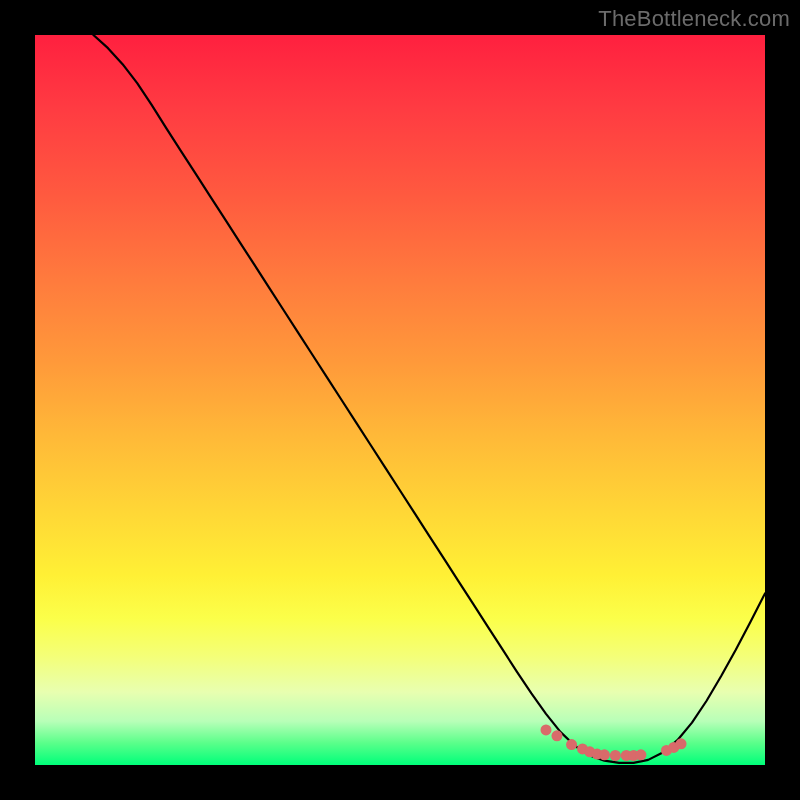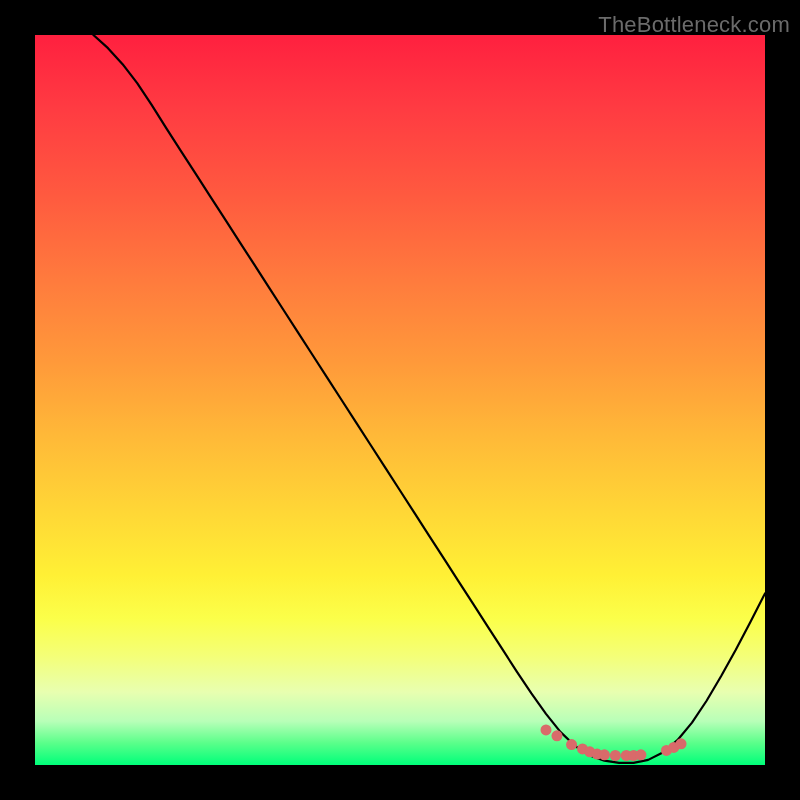--- a/index.html
+++ b/index.html
@@ -1,20 +1,20 @@
 <!DOCTYPE html>
 <html><head>
 <meta charset="utf-8">
 <style>
   * { margin: 0; padding: 0; box-sizing: border-box; }
   html, body { width: 800px; height: 800px; overflow: hidden; background: #000; }
   .container { position: relative; width: 800px; height: 800px; background: #000; }
   .watermark {
     position: absolute;
-    top: 12px;
+    top: 6px;
     right: 10px;
     font-family: Arial, Helvetica, sans-serif;
     font-size: 22px;
     color: #6b6b6b;
     font-weight: 500;
     letter-spacing: 0.2px;
     margin-left: 20px;
   }
   .plot {
     position: absolute;

